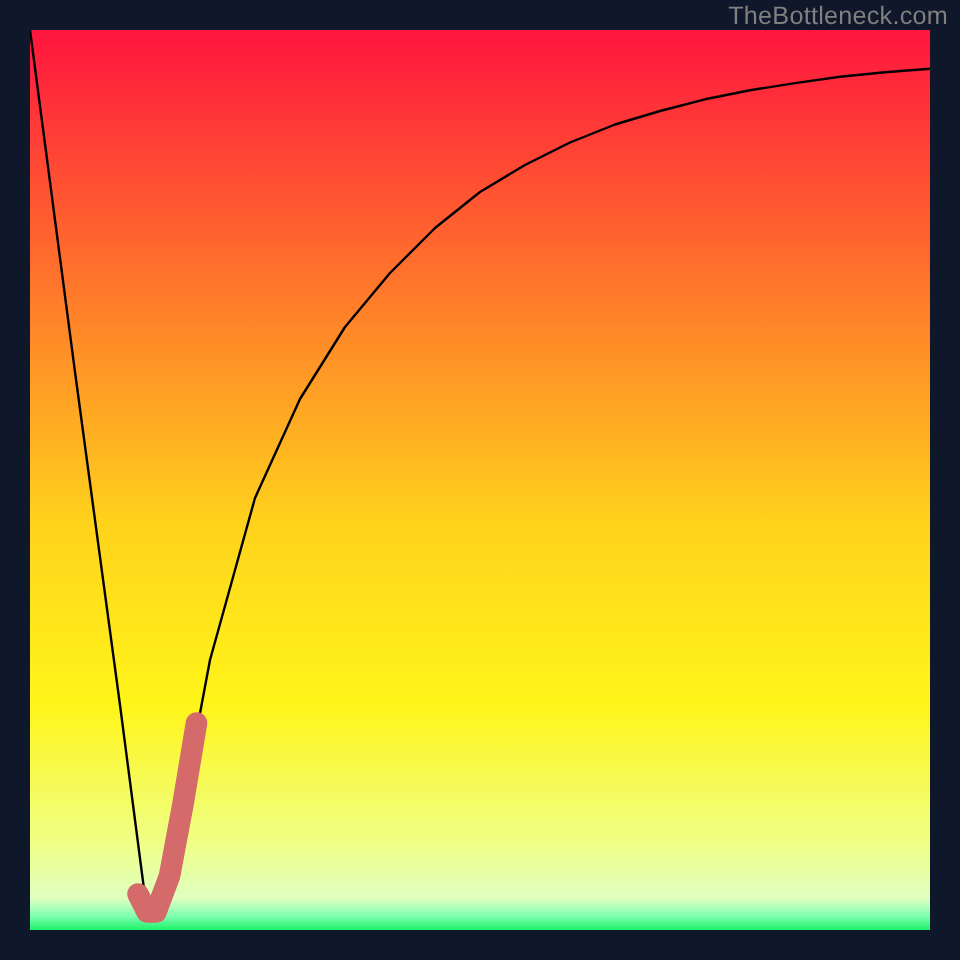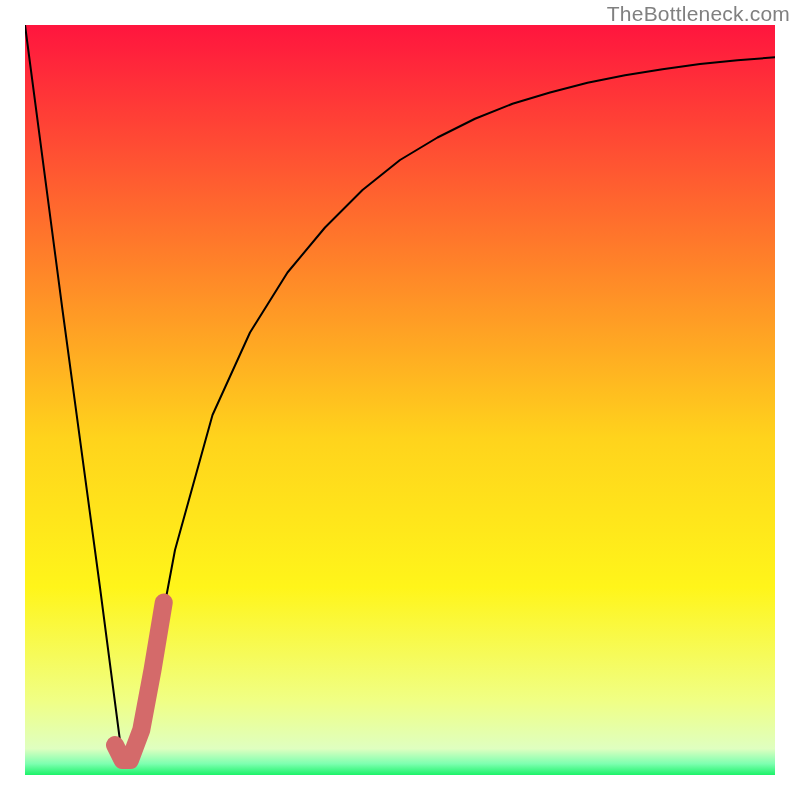--- a/index.html
+++ b/index.html
@@ -9,21 +9,21 @@
     height: 800px;
     background: #000;
     overflow: hidden;
   }
   .frame {
     position: absolute;
     top: 0;
     left: 0;
     width: 800px;
     height: 800px;
-    background: #ffffff;
+    background: #0f172a;
   }
   .plot {
     position: absolute;
     top: 25px;
     left: 25px;
     width: 750px;
     height: 750px;
   }
   .gradient-bg {
     position: absolute;

